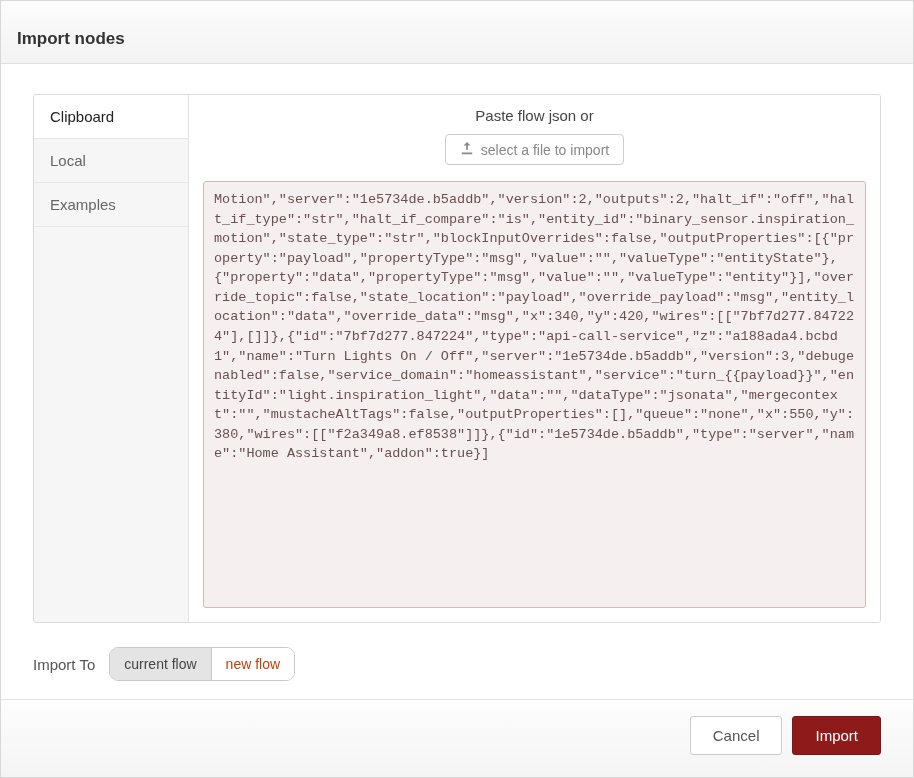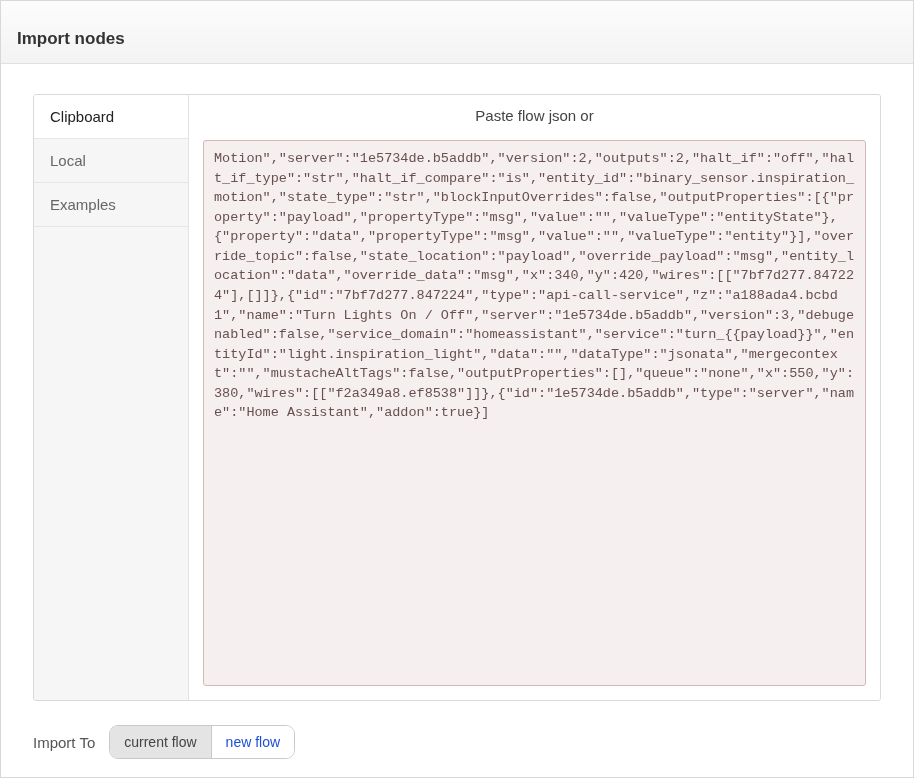--- a/index.html
+++ b/index.html
@@ -129,21 +129,21 @@
     }
     .toggle-group {
       display: flex;
       border: 1px solid #c9c9c9;
       border-radius: 9px;
       overflow: hidden;
     }
     .toggle-btn {
       padding: 8px 14px;
       font-size: 14px;
-      color: #1d4ed8;
+      color: #c2410c;
       background: #fff;
       border: none;
       cursor: pointer;
     }
     .toggle-btn.active {
       background: #e4e4e4;
       color: #444;
     }
     .toggle-btn + .toggle-btn {
       border-left: 1px solid #c9c9c9;
@@ -192,30 +192,42 @@
           <span>Local</span>
         </div>
         <div class="sidebar-tab">
           <span>Examples</span>
         </div>
       </div>
 
       <div class="main-pane">
         <div class="paste-row">
           <span class="paste-label">Paste flow json or</span>
+          <button class="file-select-btn">
+            <span>
+              <svg viewBox="0 0 16 16">
+                  <path d="M8 1l4 4h-3v5H7V5H4l4-4zM2 13h12v2H2z"></path>
+                </svg>
+            </span>
+            <span>select a file to import</span>
+          </button>
         </div>
         <textarea class="json-textarea" spellcheck="false" style="">Motion","server":"1e5734de.b5addb","version":2,"outputs":2,"halt_if":"off","halt_if_type":"str","halt_if_compare":"is","entity_id":"binary_sensor.inspiration_motion","state_type":"str","blockInputOverrides":false,"outputProperties":[{"property":"payload","propertyType":"msg","value":"","valueType":"entityState"},{"property":"data","propertyType":"msg","value":"","valueType":"entity"}],"override_topic":false,"state_location":"payload","override_payload":"msg","entity_location":"data","override_data":"msg","x":340,"y":420,"wires":[["7bf7d277.847224"],[]]},{"id":"7bf7d277.847224","type":"api-call-service","z":"a188ada4.bcbd1","name":"Turn Lights On / Off","server":"1e5734de.b5addb","version":3,"debugenabled":false,"service_domain":"homeassistant","service":"turn_{{payload}}","entityId":"light.inspiration_light","data":"","dataType":"jsonata","mergecontext":"","mustacheAltTags":false,"outputProperties":[],"queue":"none","x":550,"y":380,"wires":[["f2a349a8.ef8538"]]},{"id":"1e5734de.b5addb","type":"server","name":"Home Assistant","addon":true}]</textarea>
       </div>
 
     </div>
 
     <div class="import-to-row">
       <span>Import To</span>
       <div class="toggle-group">
         <button class="toggle-btn active">current flow</button>
         <button class="toggle-btn">new flow</button>
       </div>
     </div>
 
   </div>
 
+  <div class="dialog-footer">
+    <button class="btn">Cancel</button>
+    <button class="btn primary">Import</button>
+  </div>
 
 </div>
 
 </body></html>

